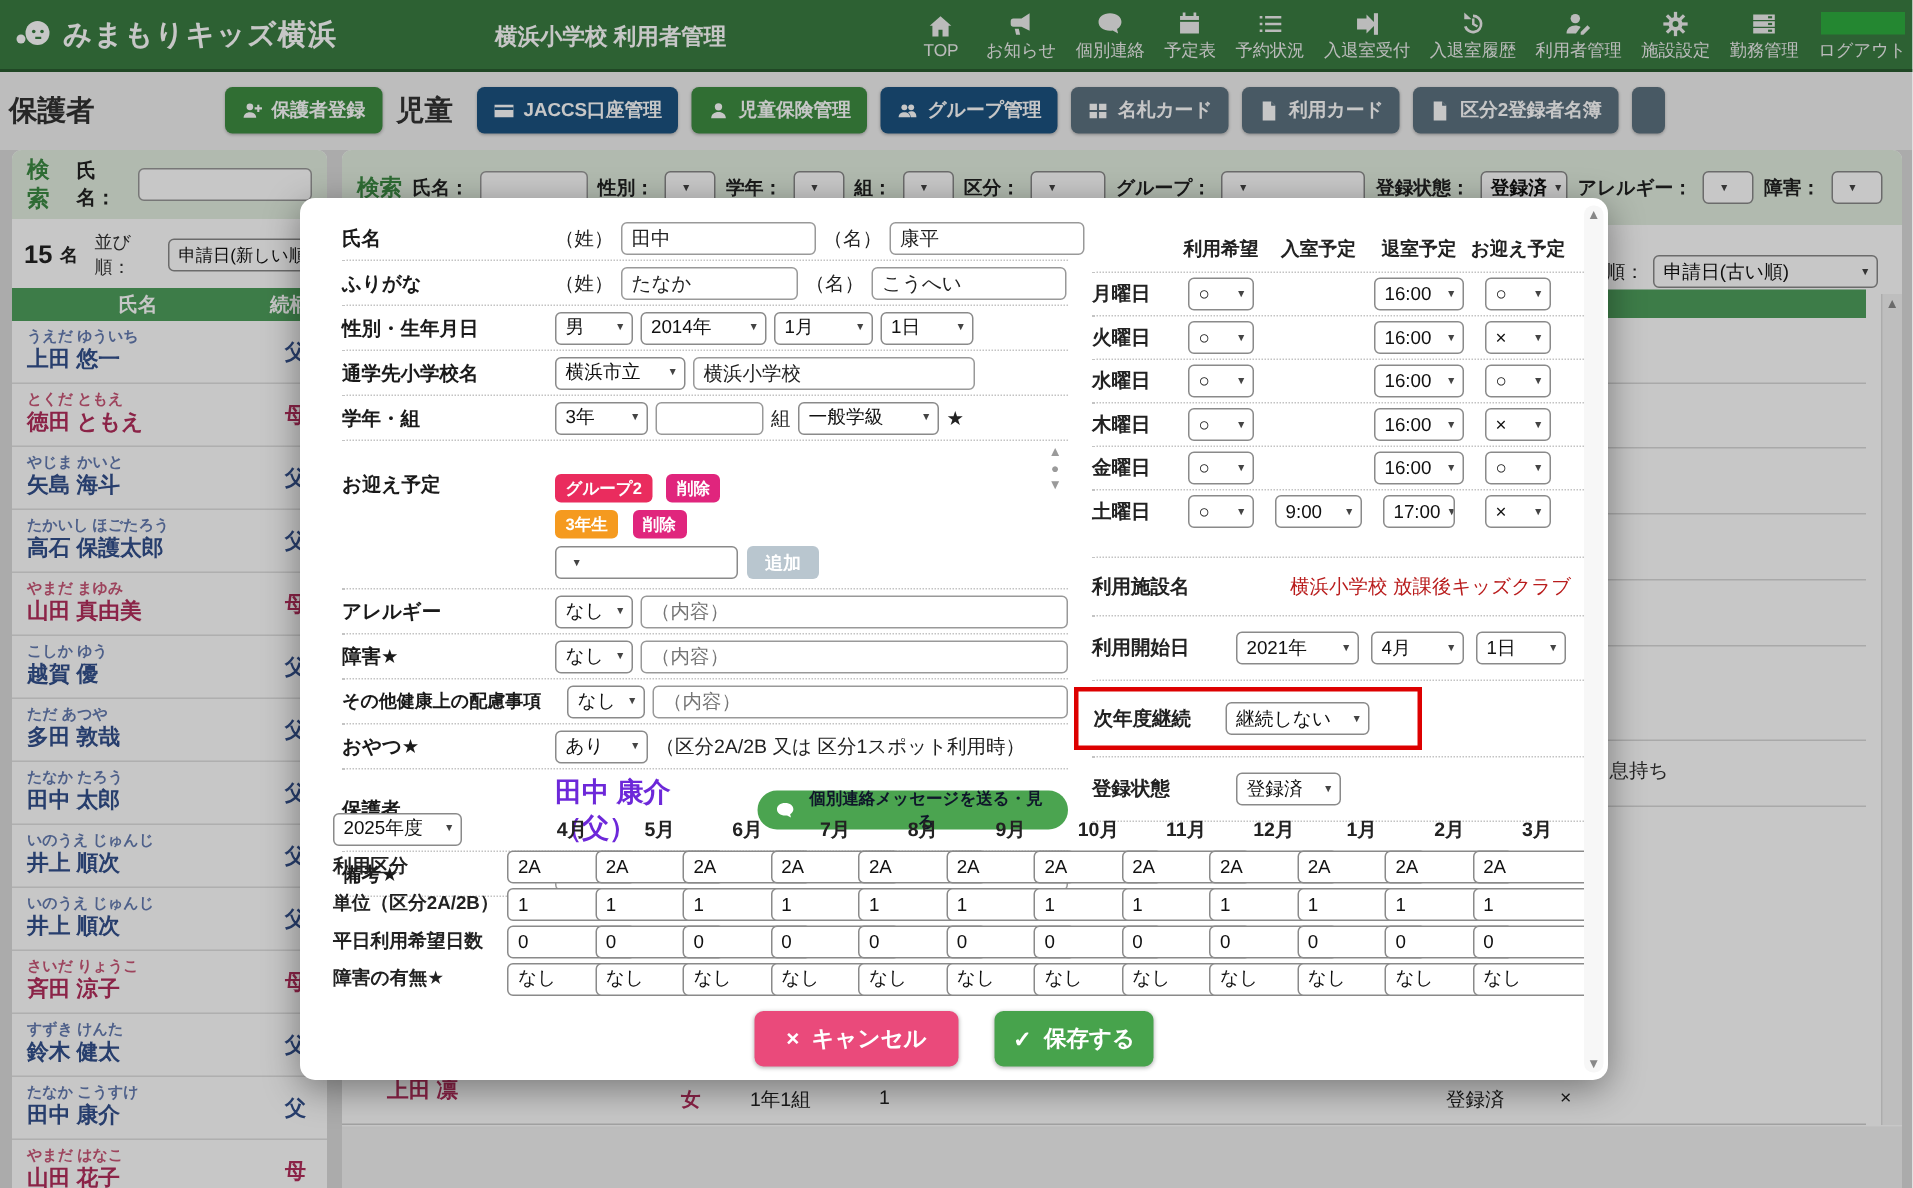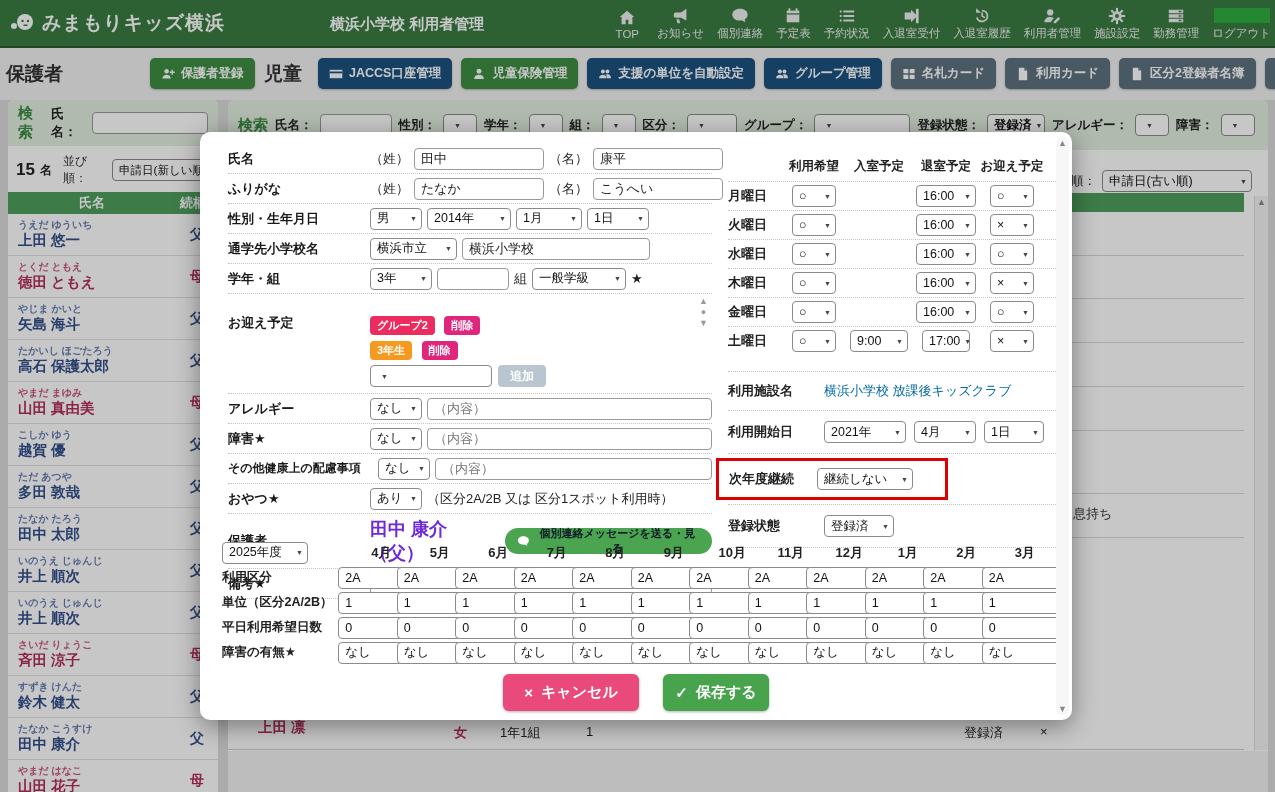--- a/index.html
+++ b/index.html
@@ -108,21 +108,21 @@
   .m-right { position:absolute; left:528px; top:26px; width:336px; }
   .wk-grid { display:grid; grid-template-columns:54px 64px 66px 68px 64px; align-items:center; }
   .wk-head { font-size:12.5px; font-weight:bold; text-align:center; padding-bottom:6px; }
   .wk-row { display:grid; grid-template-columns:54px 64px 66px 68px 64px; align-items:center;
     border-top:1px dotted #c3c3c3; height:29px; }
   .wk-day { font-size:13px; font-weight:bold; }
   .wk-cell { text-align:center; }
   .fac-section { margin-top:16px; border-top:1px dotted #c3c3c3; }
   .fac-row { display:flex; align-items:center; border-bottom:1px dotted #c3c3c3; padding:10px 0; gap:8px; }
   .fac-lbl { width:88px; flex:none; font-size:13px; font-weight:bold; }
-  .fac-val { font-size:13px; color:#0369a1; }
+  .fac-val { font-size:13px; color:#b91c1c;margin-left:36px; }
   .redbox-row { border-bottom:1px dotted #c3c3c3; padding:4px 0; }
   .redbox { display:flex; align-items:center; gap:8px; border:3px solid #dd0000;
     padding:7px 10px; margin-left:-12px; width:232px; }
 
   .m-bottom { position:absolute; left:22px; top:408px; width:832px; display:flex; }
   .mb-col0 { width:130px; flex:none; display:flex; flex-direction:column; }
   .mb-cell { height:25px; display:flex; align-items:center; }
   .mb-lbl { font-size:12.5px; font-weight:bold; white-space:nowrap; }
   .month-col { width:58.5px; flex:none; display:flex; flex-direction:column; align-items:center; }
   .month-name { height:25px; display:flex; align-items:center; font-size:13px; font-weight:bold; }
@@ -257,29 +257,20 @@
           <rect x="1" y="6.5" width="18" height="2.5" fill="#1c5380"></rect>
         </svg>
       <span>JACCS口座管理</span>
     </button>
     <button class="btn btn-green">
       <svg viewBox="0 0 20 20">
           <circle cx="10" cy="6" r="3.5"></circle>
           <path d="M3 17c0-3.8 3.1-6 7-6s7 2.2 7 6z"></path>
         </svg>
       <span>児童保険管理</span>
-    </button>
-    <button class="btn btn-navy">
-      <svg viewBox="0 0 20 20">
-          <circle cx="7" cy="6.5" r="2.8"></circle>
-          <circle cx="13.5" cy="6.5" r="2.8"></circle>
-          <path d="M1.5 16c0-3 2.4-4.8 5.5-4.8S12.5 13 12.5 16z"></path>
-          <path d="M13 16c0-2.2-1-3.8-2.5-4.8.9-.6 2-1 3.2-1 2.9 0 4.8 1.8 4.8 5.8z"></path>
-        </svg>
-      <span>支援の単位を自動設定</span>
     </button>
     <button class="btn btn-navy">
       <svg viewBox="0 0 20 20">
           <circle cx="7" cy="6.5" r="2.8"></circle>
           <circle cx="13.5" cy="6.5" r="2.8"></circle>
           <path d="M1.5 16c0-3 2.4-4.8 5.5-4.8S12.5 13 12.5 16z"></path>
           <path d="M13 16c0-2.2-1-3.8-2.5-4.8.9-.6 2-1 3.2-1 2.9 0 4.8 1.8 4.8 5.8z"></path>
         </svg>
       <span>グループ管理</span>
     </button>
@@ -474,21 +465,21 @@
         <span class="paren">（姓）</span>
         <input class="inp" style="width: 130px;" value="田中">
         <span class="paren">（名）</span>
         <input class="inp" style="width: 130px;" value="康平">
       </span>
     </div>
     <div class="f-row">
       <span class="f-lbl">ふりがな</span>
       <span class="f-fields">
         <span class="paren">（姓）</span>
-        <input class="inp" style="width: 130px;" value="たなか">
+        <input class="inp" style="width: 118px;" value="たなか">
         <span class="paren">（名）</span>
         <input class="inp" style="width: 130px;" value="こうへい">
       </span>
     </div>
     <div class="f-row">
       <span class="f-lbl">性別・生年月日</span>
       <span class="f-fields">
         <span class="sel" style="width:52px">男</span>
         <span class="sel" style="width:84px">2014年</span>
         <span class="sel" style="width:66px">1月</span>
@@ -546,21 +537,21 @@
     <div class="f-row">
       <span class="f-lbl" style="width:150px;font-size:12px">その他健康上の配慮事項</span>
       <span class="f-fields">
         <span class="sel" style="width:52px">なし</span>
         <input class="inp" style="flex: 1 1 0%;" placeholder="（内容）">
       </span>
     </div>
     <div class="f-row">
       <span class="f-lbl">おやつ★</span>
       <span class="f-fields">
-        <span class="sel" style="width:52px">あり</span>
+        <span class="sel" style="width:62px">あり</span>
         <span class="note-txt">（区分2A/2B 又は 区分1スポット利用時）</span>
       </span>
     </div>
     <div class="f-row">
       <span class="f-lbl">保護者</span>
       <span class="f-fields">
         <span class="link-blue">田中 康介（父）</span>
         <button class="msg-btn">
           <svg viewBox="0 0 20 20">
               <path d="M10 2C5 2 1.5 4.8 1.5 8.5S5 15 10 15c.7 0 1.4-.1 2-.2L16 17l-.8-3.3c2-1.2 3.3-3 3.3-5.2C18.5 4.8 15 2 10 2z"></path>

